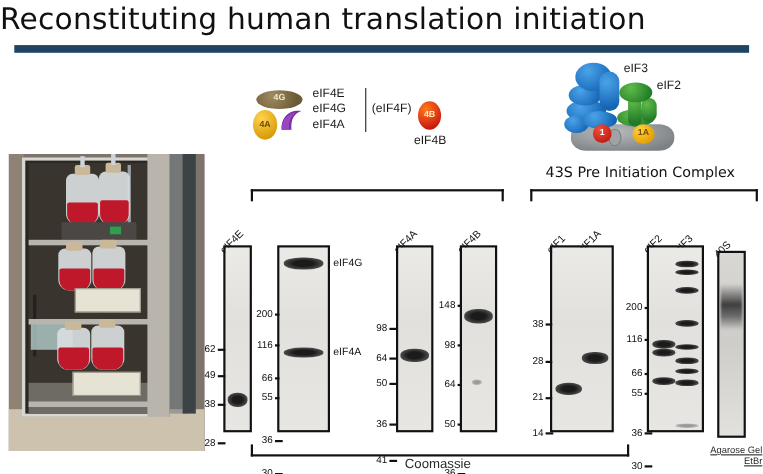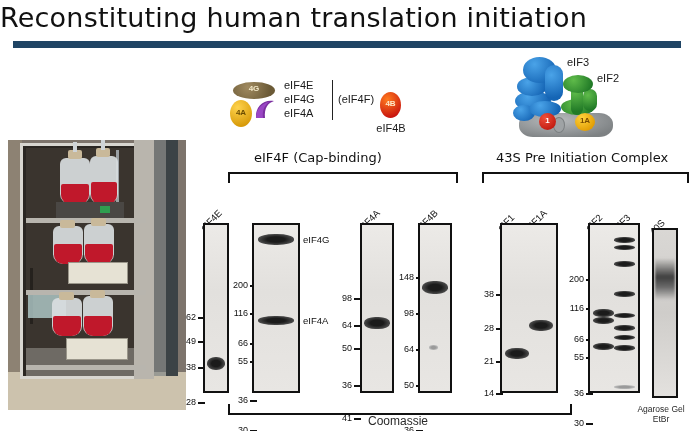--- a/index.html
+++ b/index.html
@@ -100,21 +100,21 @@
   
   .sec-title{position:absolute;font-family:"DejaVu Sans",sans-serif;font-size:13px;color:#111;white-space:nowrap;}
   #sec1{left:254px;top:150px;}
   #sec2{left:496px;top:150px;}
   .bracket{position:absolute;border-top:2px solid #111;border-left:2px solid #111;border-right:2px solid #111;}
   #br1{left:228px;top:172px;width:226px;height:9px;}
   #br2{left:482px;top:172px;width:203px;height:9px;}
   #br-bot{position:absolute;left:228px;top:404px;width:340px;height:9px;
           border-bottom:2px solid #111;border-left:2px solid #111;border-right:2px solid #111;}
   #coomassie{position:absolute;left:228px;top:414px;width:340px;text-align:center;font-size:12px;color:#2a2a2a;}
-  #agarose{position:absolute;left:629px;top:404px;width:64px;text-align:center;font-size:8.5px;color:#2a2a2a;line-height:10px;}
+  #agarose{position:absolute;left:629px;top:404px;width:64px;text-align:right;font-size:8.5px;color:#2a2a2a;line-height:10px;text-decoration:underline;}
 
   
   .gel{position:absolute;border:2px solid #111;box-sizing:border-box;overflow:hidden;
        background:linear-gradient(180deg,#eceae7 0%,#e2e0dd 40%,#e8e6e3 100%);}
   .band{position:absolute;left:8%;width:84%;border-radius:45%;
         background:radial-gradient(ellipse at 50% 50%,#1b1b1b 35%,#4a4a4a 70%,rgba(90,90,90,0) 100%);}
   .band.faint{background:radial-gradient(ellipse at 50% 50%,#9a9a9a 35%,#bdbdbd 70%,rgba(180,180,180,0) 100%);}
   .band.half{left:6%;width:44%;}
   .band.halfR{left:50%;width:44%;}
   .smear{position:absolute;left:4%;width:92%;
@@ -234,21 +234,20 @@
     <div class="green" id="g2"></div>
     <div class="green" id="g4"></div>
     <div class="green" id="g1"></div>
     <div id="r40s-b"></div>
     <div id="c1"></div>
     <div id="c1-t">1</div>
     <div id="c1a"></div>
     <div id="c1a-t">1A</div>
   </div>
 
-  <div class="sec-title" id="sec1">eIF4F (Cap-binding)</div>
   <div class="bracket" id="br1"></div>
   <div class="sec-title" id="sec2">43S Pre Initiation Complex</div>
   <div class="bracket" id="br2"></div>
 
   <div class="lane-lbl" style="left:206px;top:222px;">eIF4E</div>
   <div class="mark" style="left:174px;top:272px;width:22px;">62</div>
   <div class="mark" style="left:174px;top:296px;width:22px;">49</div>
   <div class="mark" style="left:174px;top:322px;width:22px;">38</div>
   <div class="mark" style="left:174px;top:357px;width:22px;">28</div>
   <div class="gel" id="gelE">

